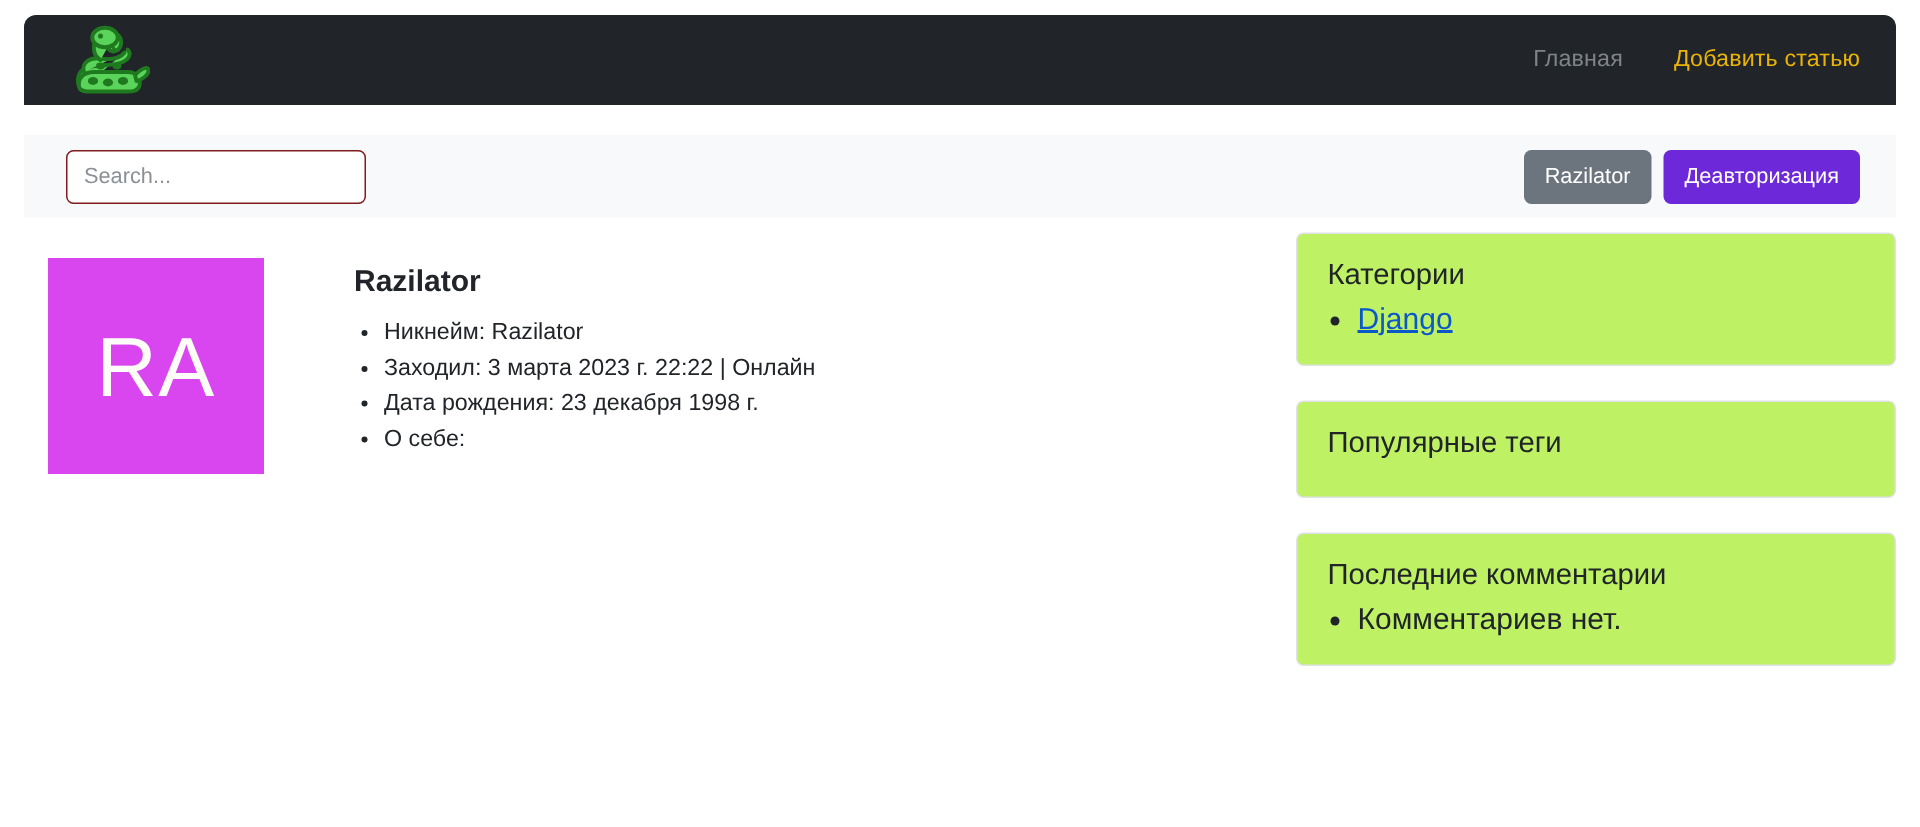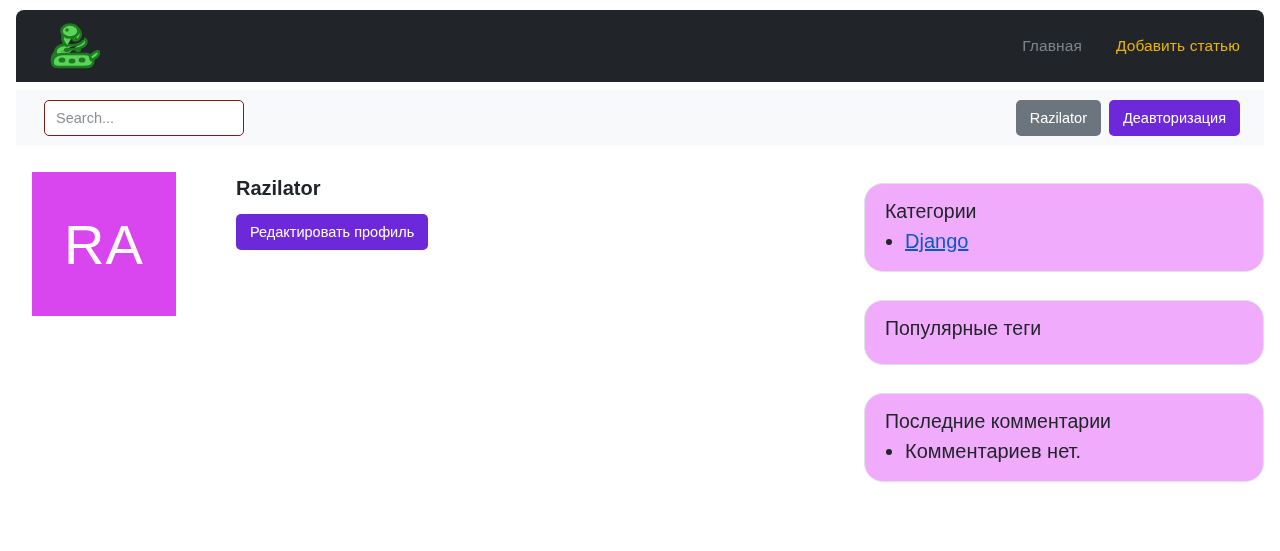--- a/index.html
+++ b/index.html
@@ -10,21 +10,21 @@
     background: #ffffff;
     font-family: "Liberation Sans", sans-serif;
     -webkit-font-smoothing: antialiased;
   }
   .page { position: relative; width: 1280px; height: 551px; overflow: hidden; }
 
   
   .navbar {
     position: absolute;
     left: 16px; top: 10px;
-    width: 1248px; height: 72px;
+    width: 1248px; height: 60px;
     background: #212529;
     border-radius: 8px 8px 0 0;
     display: flex;
     align-items: center;
     padding: 0 24px 0 28px;
   }
   .brand { display: flex; align-items: center; text-decoration: none; }
   .brand svg { display: block; }
   .nav-links {
     margin-left: auto;
@@ -133,25 +133,24 @@
   .edit-btn-wrap { margin-top: 14px; }
 
   
   .sidebar {
     position: absolute;
     right: 16px; top: 10px;
     width: 400px;
   }
   .card {
     border: 1px solid #dee2e6;
-    border-radius: 19px;
-    background: #f0abfc;
+    border-radius: 5px;
+    background: #bef264;
     padding: 16px 20px 18px 20px;
     margin-bottom: 23px;
-    margin-top: 28px;
   }
   .card-title {
     margin: 0 0 6px 0;
     font-size: 19.5px;
     font-weight: normal;
     color: #212529;
   }
   .card-list {
     margin: 0;
     padding-left: 20px;
@@ -215,23 +214,26 @@
     </div>
   </div>
 
   <div class="content">
 
     <div class="profile-wrap">
       <div class="avatar">RA</div>
 
       <div class="profile-info">
         <h2 class="profile-name">Razilator</h2>
-        <div class="edit-btn-wrap">
-          <a class="btn btn-primary" href="#">Редактировать профиль</a>
-        </div>
+        <ul class="profile-list">
+          <li>Никнейм: Razilator</li>
+          <li>Заходил: 3 марта 2023 г. 22:22 | Онлайн</li>
+          <li>Дата рождения: 23 декабря 1998 г.</li>
+          <li>О себе:</li>
+        </ul>
       </div>
     </div>
 
     <div class="sidebar">
 
       <div class="card">
         <h3 class="card-title">Категории</h3>
         <ul class="card-list">
           <li>
             <a href="#">Django</a>

